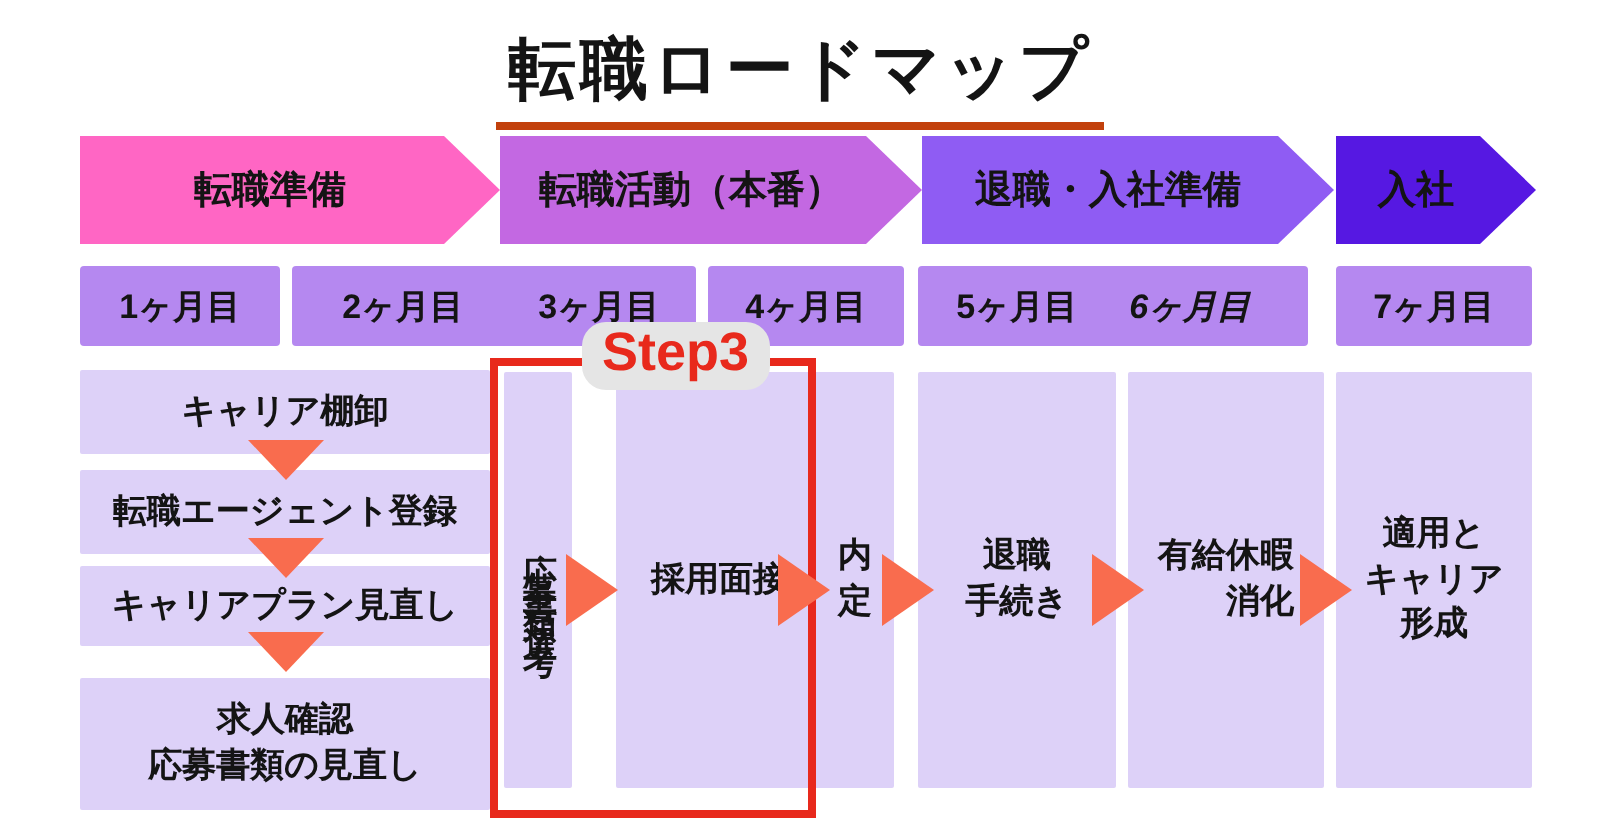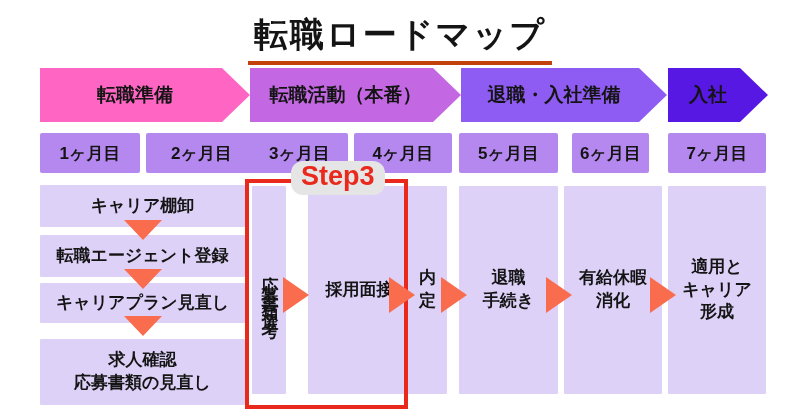--- a/index.html
+++ b/index.html
@@ -29,21 +29,21 @@
   
   .month{
     position:absolute;top:133px;height:40px;background:#B588F0;border-radius:2px;
     display:flex;align-items:center;justify-content:center;font-size:17px;font-weight:bold;
   }
   .m1{left:40px;width:100px;}
   .m2{left:146px;width:111px;}
   .m3{left:251px;width:97px;}
   .m4{left:354px;width:98px;}
   .m5{left:459px;width:99px;}
-  .m6{left:572px;width:77px;}
+  .m6{left:536px;width:118px;font-style:italic;}
   .m7{left:668px;width:98px;}
   
   .cell{
     position:absolute;background:#DDD1F8;display:flex;align-items:center;justify-content:center;
     font-size:17px;font-weight:bold;text-align:center;white-space:pre-line;line-height:1.35;
     border-radius:1px;
   }
   .prep{left:40px;width:205px;}
   .prep-1{top:185px;height:42px;}
   .prep-2{top:235px;height:42px;}
@@ -72,21 +72,21 @@
   .screening{
     left:252px;top:186px;width:34px;height:208px;
   }
   .screening span{
     writing-mode:vertical-rl;text-orientation:upright;letter-spacing:9px;
     font-size:17px;font-weight:bold;
   }
   .interview{left:308px;top:186px;width:103px;height:208px;}
   .flow-0{left:408px;top:186px;width:39px;height:208px;}
   .flow-1{left:459px;top:186px;width:99px;height:208px;}
-  .flow-2{left:564px;top:186px;width:98px;height:208px;}
+  .flow-2{left:564px;top:186px;width:98px;height:208px;text-align:right;}
   .flow-3{left:668px;top:186px;width:98px;height:208px;}
   
   .tri-right{
     position:absolute;top:277px;width:0;height:0;z-index:5;
     border-top:18px solid transparent;border-bottom:18px solid transparent;
     border-left:26px solid #F96C4E;
   }
   .tr-1{left:283px;}
   .tr-2{left:389px;}
   .tr-3{left:441px;}

